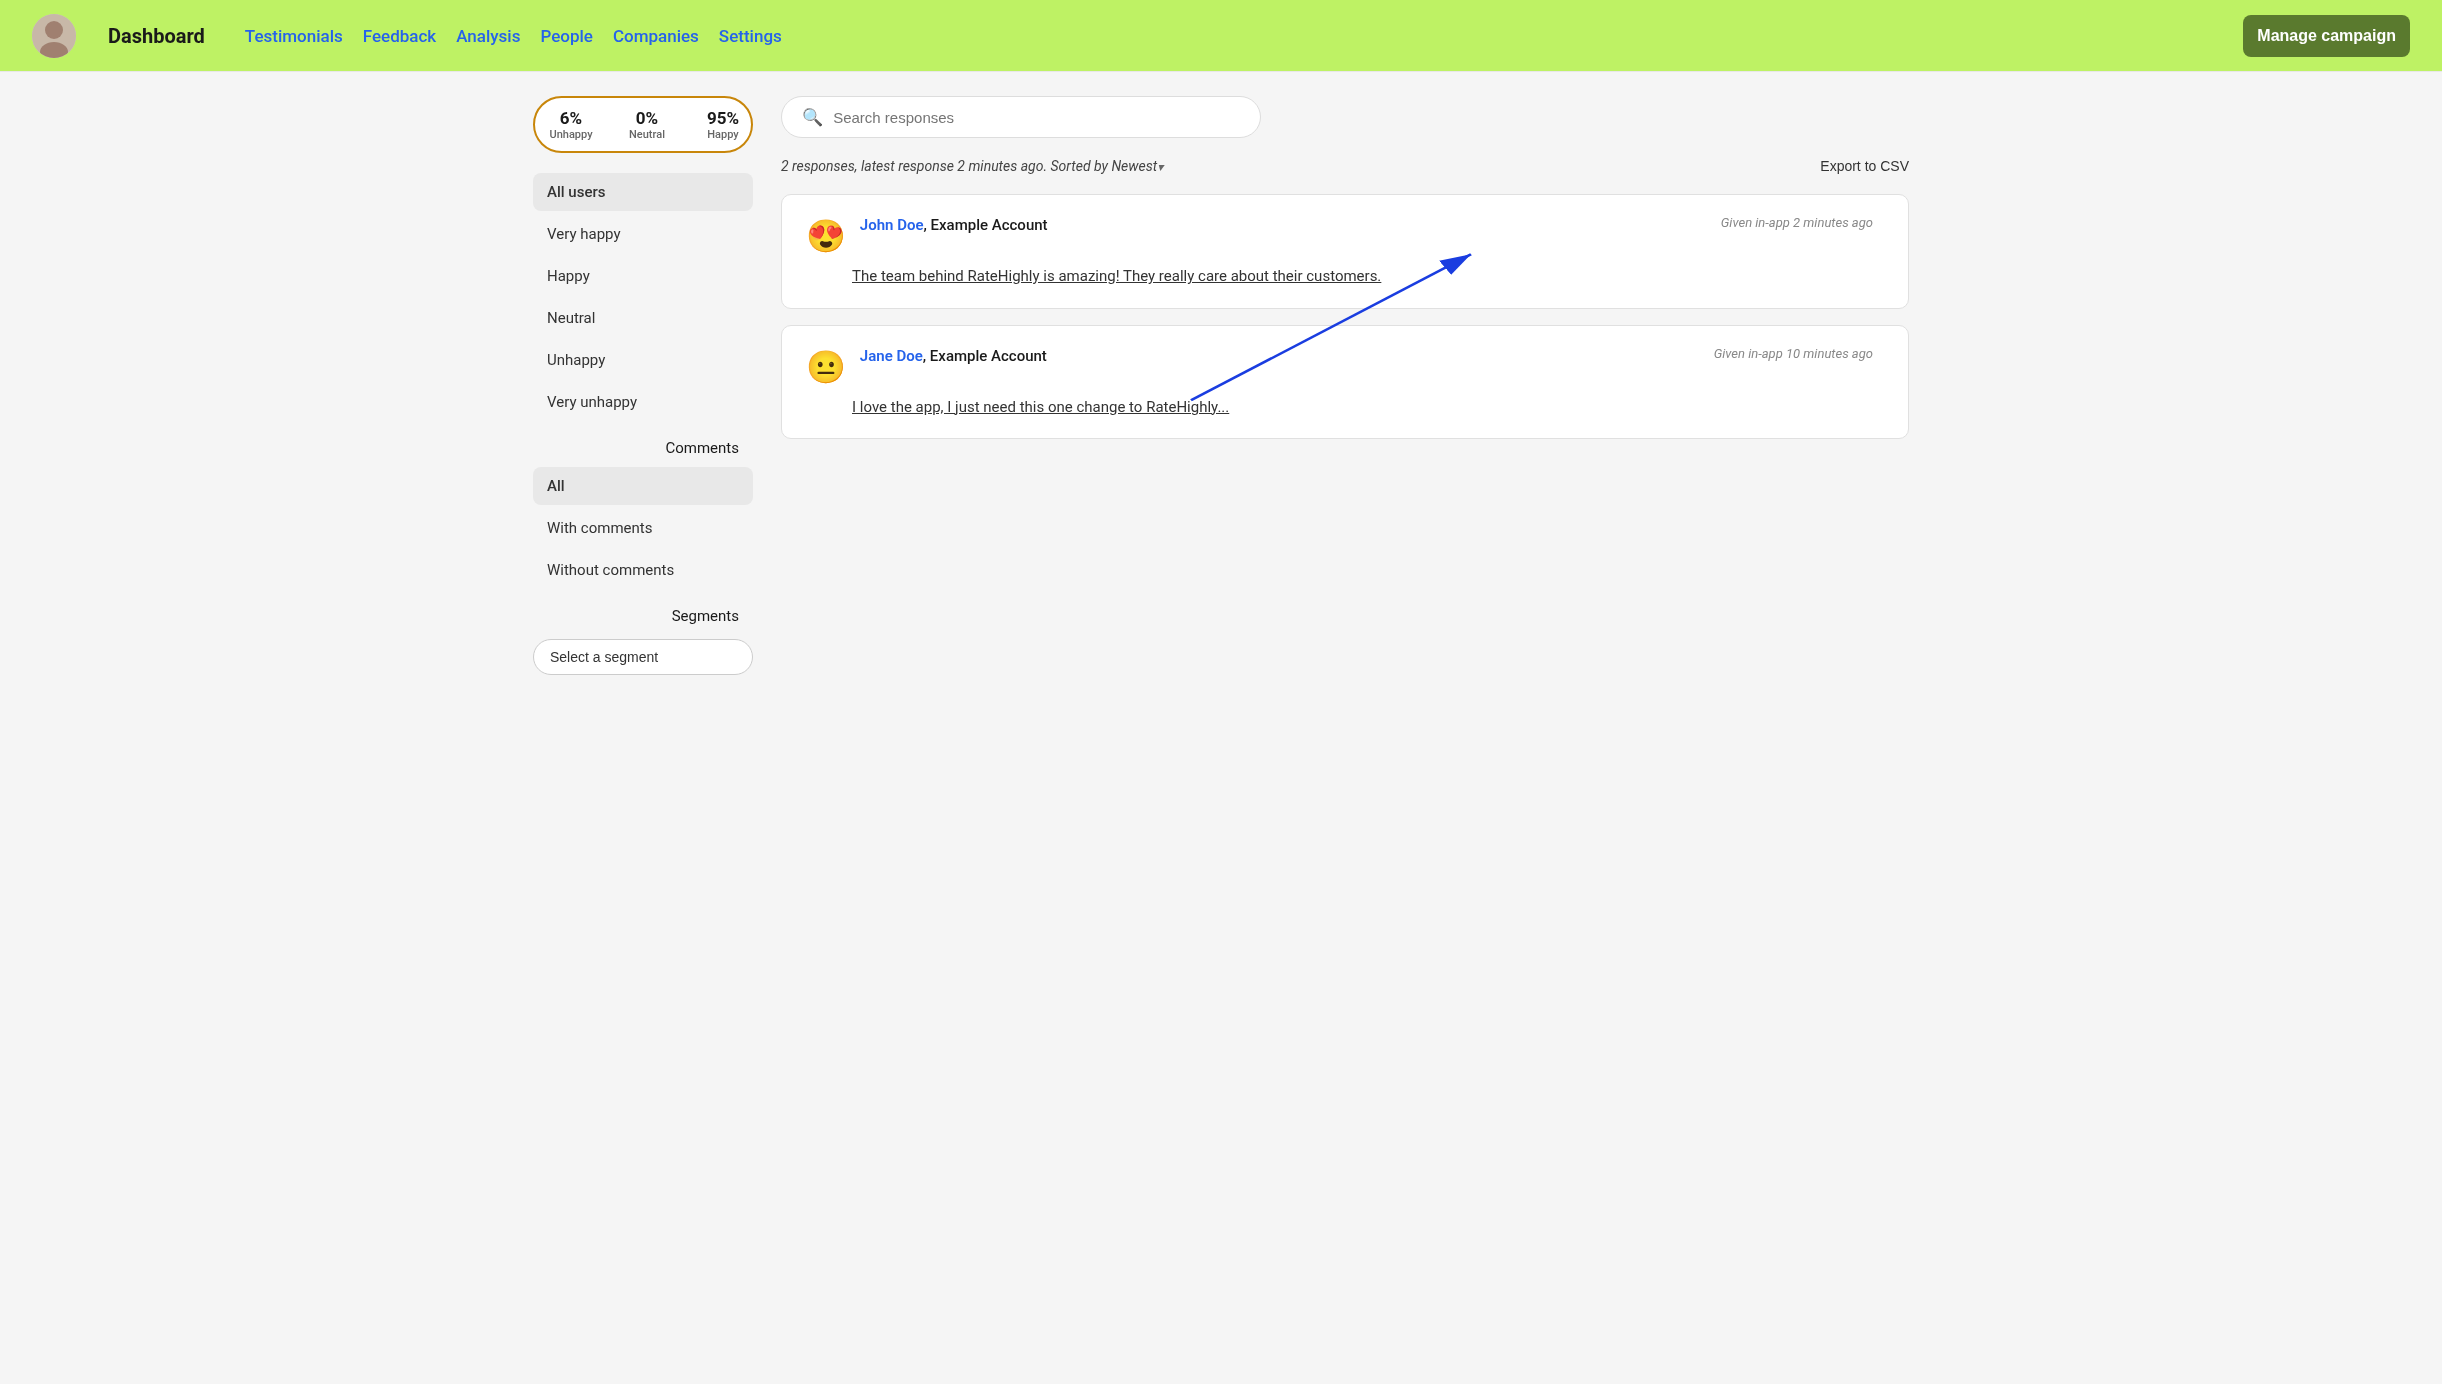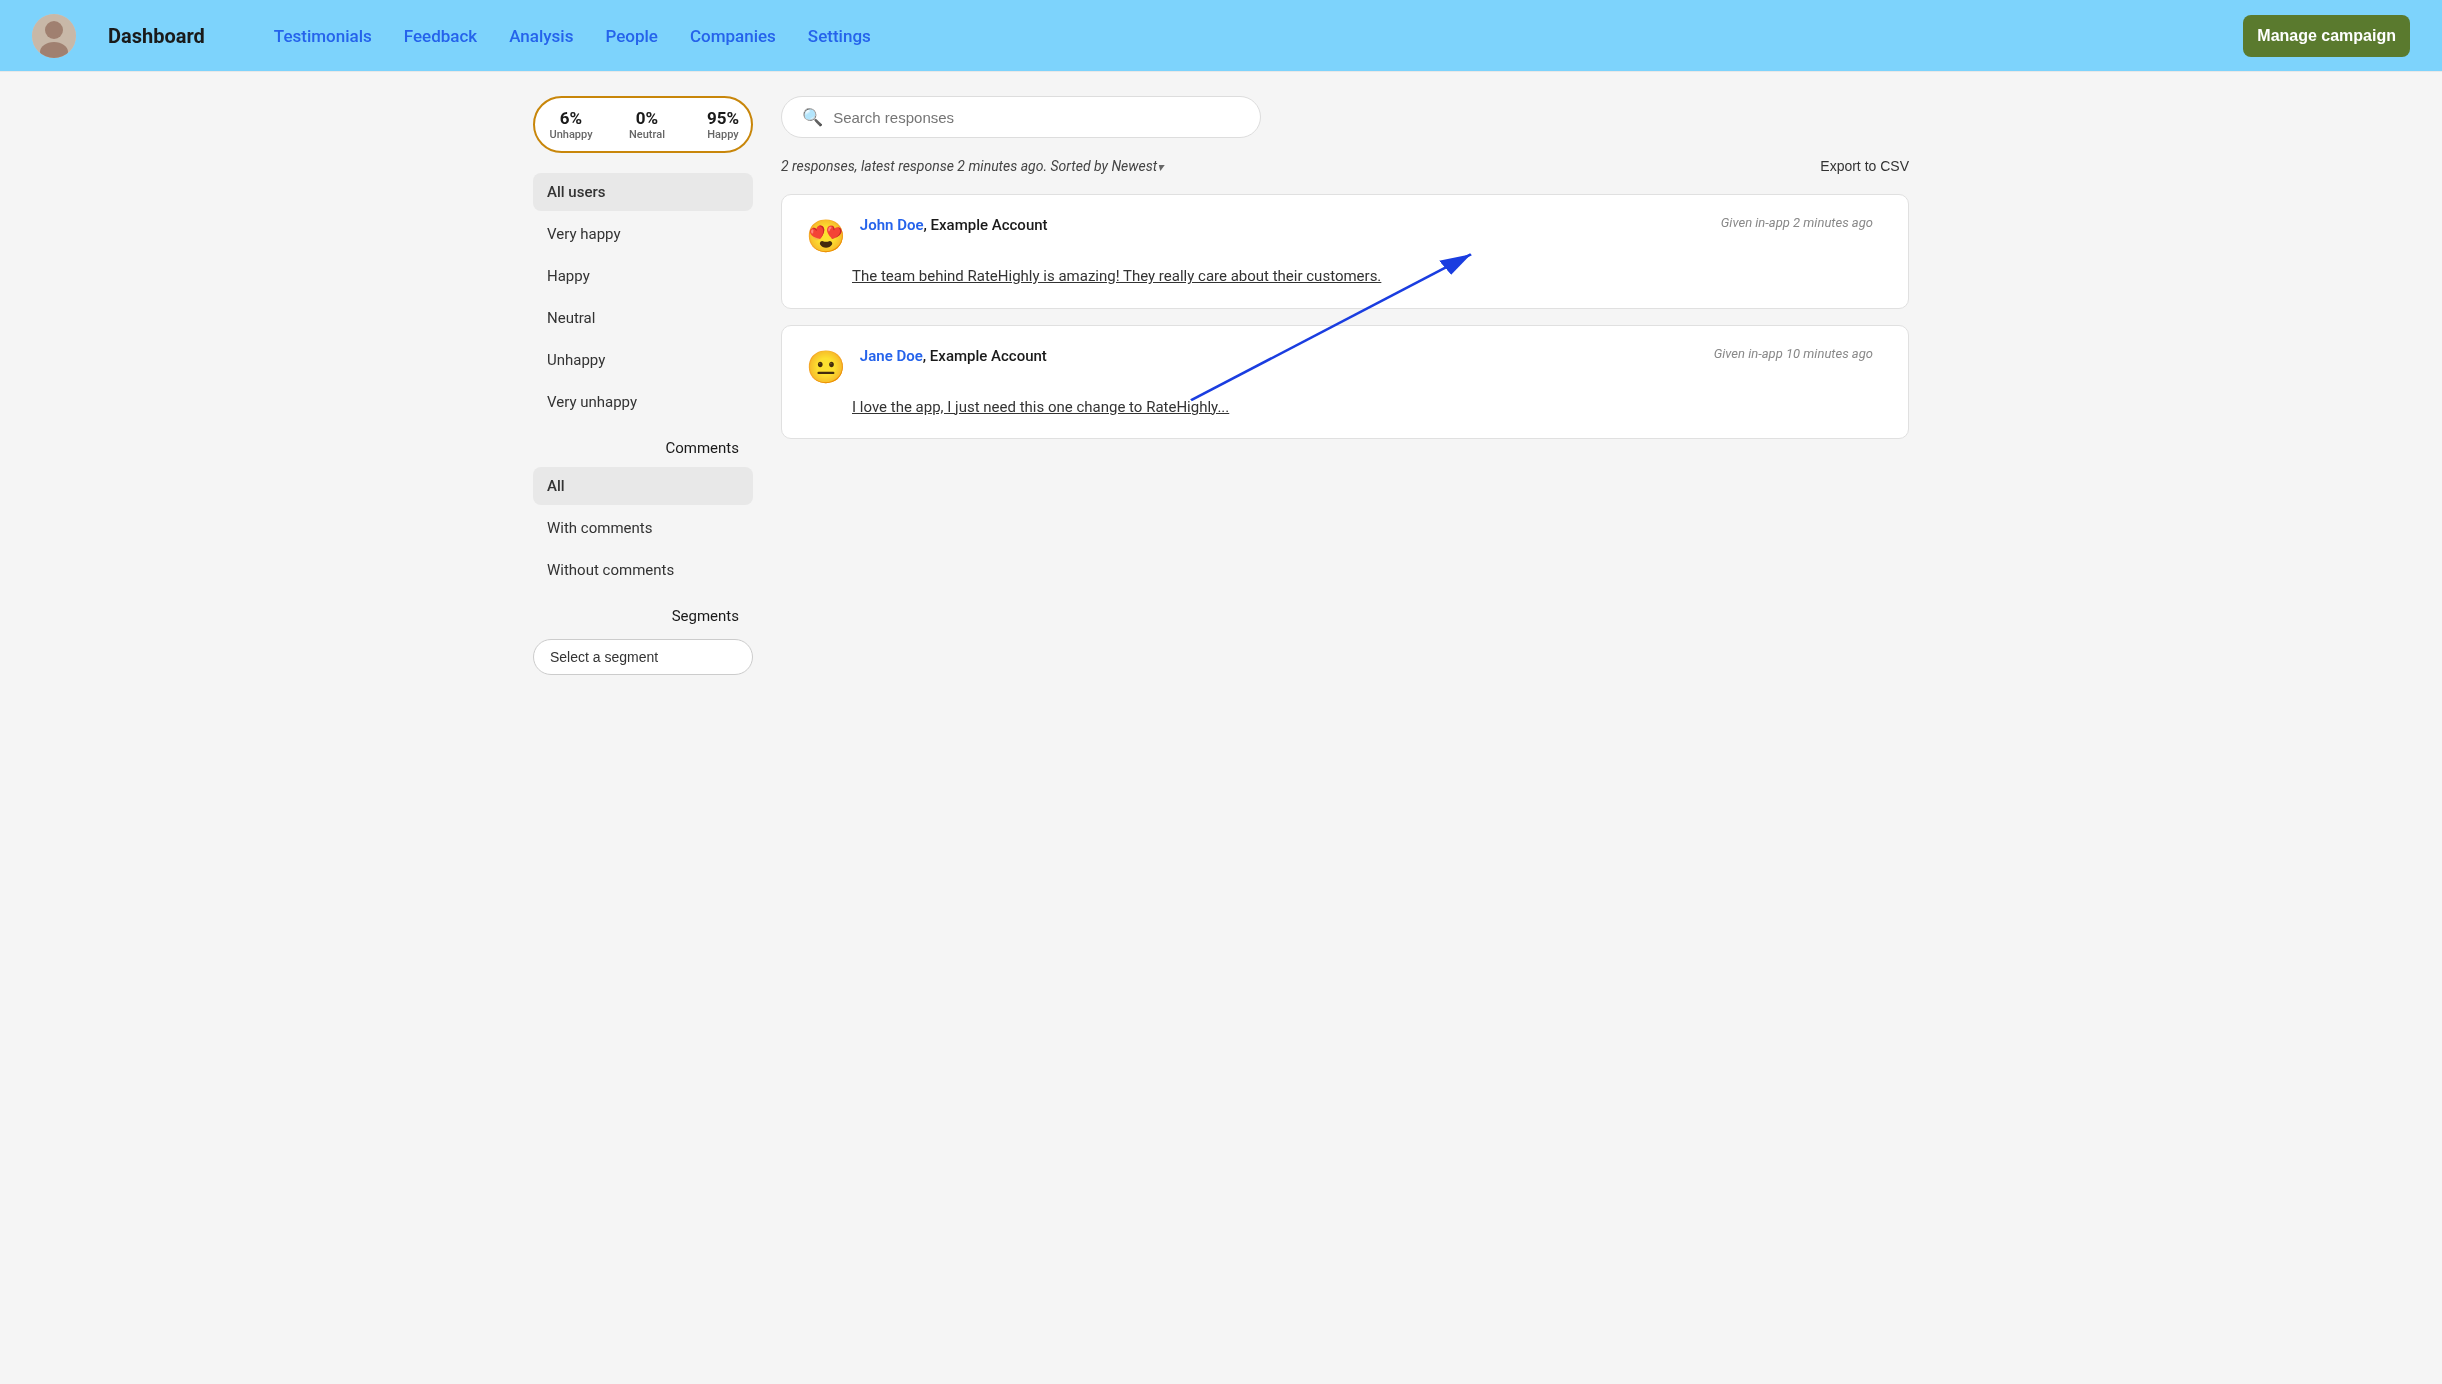--- a/index.html
+++ b/index.html
@@ -4,21 +4,21 @@
   <style>
     * { box-sizing: border-box; margin: 0; padding: 0; }
     body {
       font-family: -apple-system, BlinkMacSystemFont, 'Segoe UI', Roboto, sans-serif;
       background: #f5f5f5;
       min-height: 100vh;
     }
 
     
     .topnav {
-      background: #7dd3fc;
+      background: #bef264;
       display: flex;
       align-items: center;
       padding: 0 32px;
       height: 72px;
       border-bottom: 1px solid #e8e8e8;
       gap: 32px;
     }
     .topnav .avatar {
       width: 44px;
       height: 44px;
@@ -32,23 +32,22 @@
       height: 100%;
     }
     .topnav .brand {
       font-size: 20px;
       font-weight: 700;
       color: #1a1a1a;
       margin-right: 8px;
     }
     .topnav nav {
       display: flex;
-      gap: 32px;
+      gap: 20px;
       flex: 1;
-      margin-left: 29px;
     }
     .topnav nav a {
       font-size: 17px;
       color: #2563eb;
       text-decoration: none;
       font-weight: 500;
     }
     .manage-btn {
       background: #5a7a2e;
       color: #fff;

